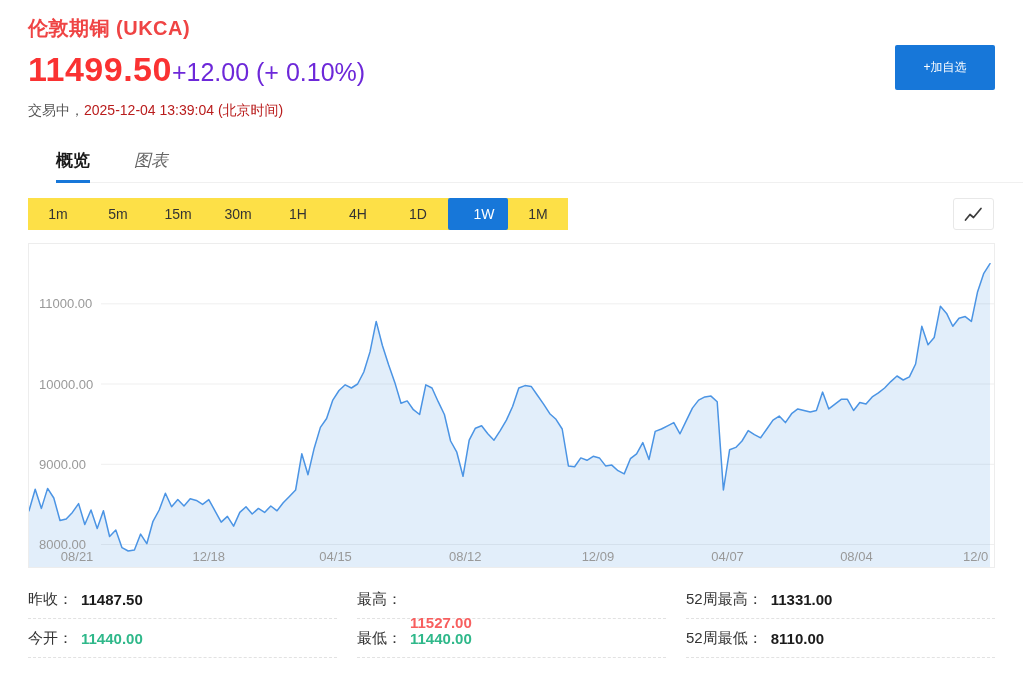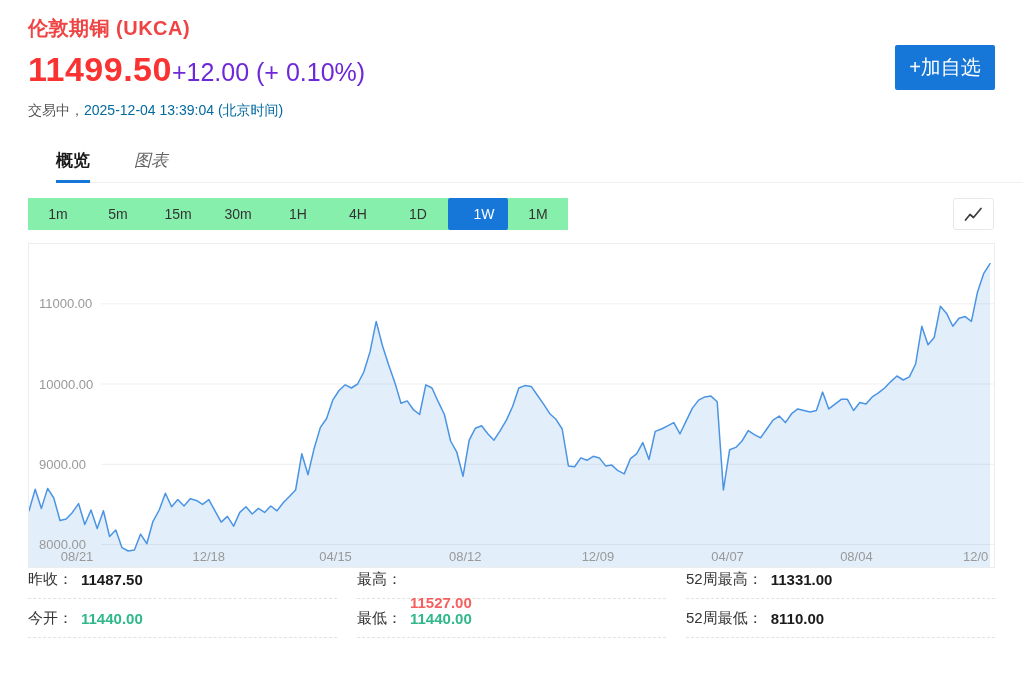--- a/index.html
+++ b/index.html
@@ -6,47 +6,47 @@
   html,body { width:1024px; height:677px; background:#ffffff; overflow:hidden;
     font-family:"Liberation Sans","DejaVu Sans",sans-serif; }
   .abs { position:absolute; }
 
   
   .page-title { left:28px; top:15px; font-size:20px; font-weight:600; color:#ef4444; letter-spacing:0.5px; }
   .price-row { left:28px; top:50px; display:flex; align-items:baseline; }
   .last-price { font-size:34px; font-weight:700; color:#fa3232; letter-spacing:0.5px; }
   .price-change { font-size:25px; color:#6d28d9; }
   .status-row { left:28px; top:102px; font-size:14px; color:#555555; }
-  .status-time { color:#0369a1; }
+  .status-time { color:#b91c1c; }
   .add-watchlist { left:895px; top:45px; width:100px; height:45px; background:#1777d9;
-    color:#ffffff; font-size:20px; border:none; border-radius:2px; cursor:pointer;
+    color:#ffffff; font-size:12px; border:none; border-radius:2px; cursor:pointer;
     display:flex; align-items:center; justify-content:center; }
 
   
   .tabs { left:28px; top:149px; width:967px; height:34px; border-bottom:1px solid #f0f0f0; display:flex;margin-left:28px; }
   .tab { font-size:17px; color:#666666; cursor:pointer; position:relative; height:100%; }
   .tab + .tab { margin-left:44px;font-style:italic; }
   .tab.active { color:#1b1b1b; font-weight:700; }
   .tab-underline { position:absolute; left:0; right:0; bottom:-1px; height:3px; background:#1777d9; }
 
   
-  .range-bar { left:28px; top:198px; height:32px; display:flex; background:#86efac; }
+  .range-bar { left:28px; top:198px; height:32px; display:flex; background:#fde047; }
   .range-btn { width:60px; height:32px; display:flex; align-items:center; justify-content:center;
     font-size:14px; color:#333333; cursor:pointer; border-radius:2px; }
   .range-btn.active { background:#1777d9; color:#ffffff;padding-left:12px; }
   .chart-type-btn { left:953px; top:198px; width:41px; height:32px; background:#ffffff;
     border:1px solid #e8e8e8; border-radius:3px; cursor:pointer;
     display:flex; align-items:center; justify-content:center; }
 
   
   .chart-box { left:28px; top:243px; width:967px; height:325px; border:1px solid #ededed; overflow:hidden; }
   .chart-box svg { display:block; }
 
   
-  .stats { left:28px; top:560px; width:967px; display:grid;
+  .stats { left:28px; top:580px; width:967px; display:grid;
     grid-template-columns:1fr 1fr 1fr; column-gap:20px; }
   .stat-cell { height:39px; display:flex; align-items:center; border-bottom:1px dashed #e2e2e2; }
   .stat-label { font-size:15px; color:#333333; }
   .stat-value { font-size:15px; font-weight:700; margin-left:8px; color:#1b1b1b; }
 </style>
 </head>
 <body>
 
 <h1 class="abs page-title">伦敦期铜 (UKCA)</h1>
 

